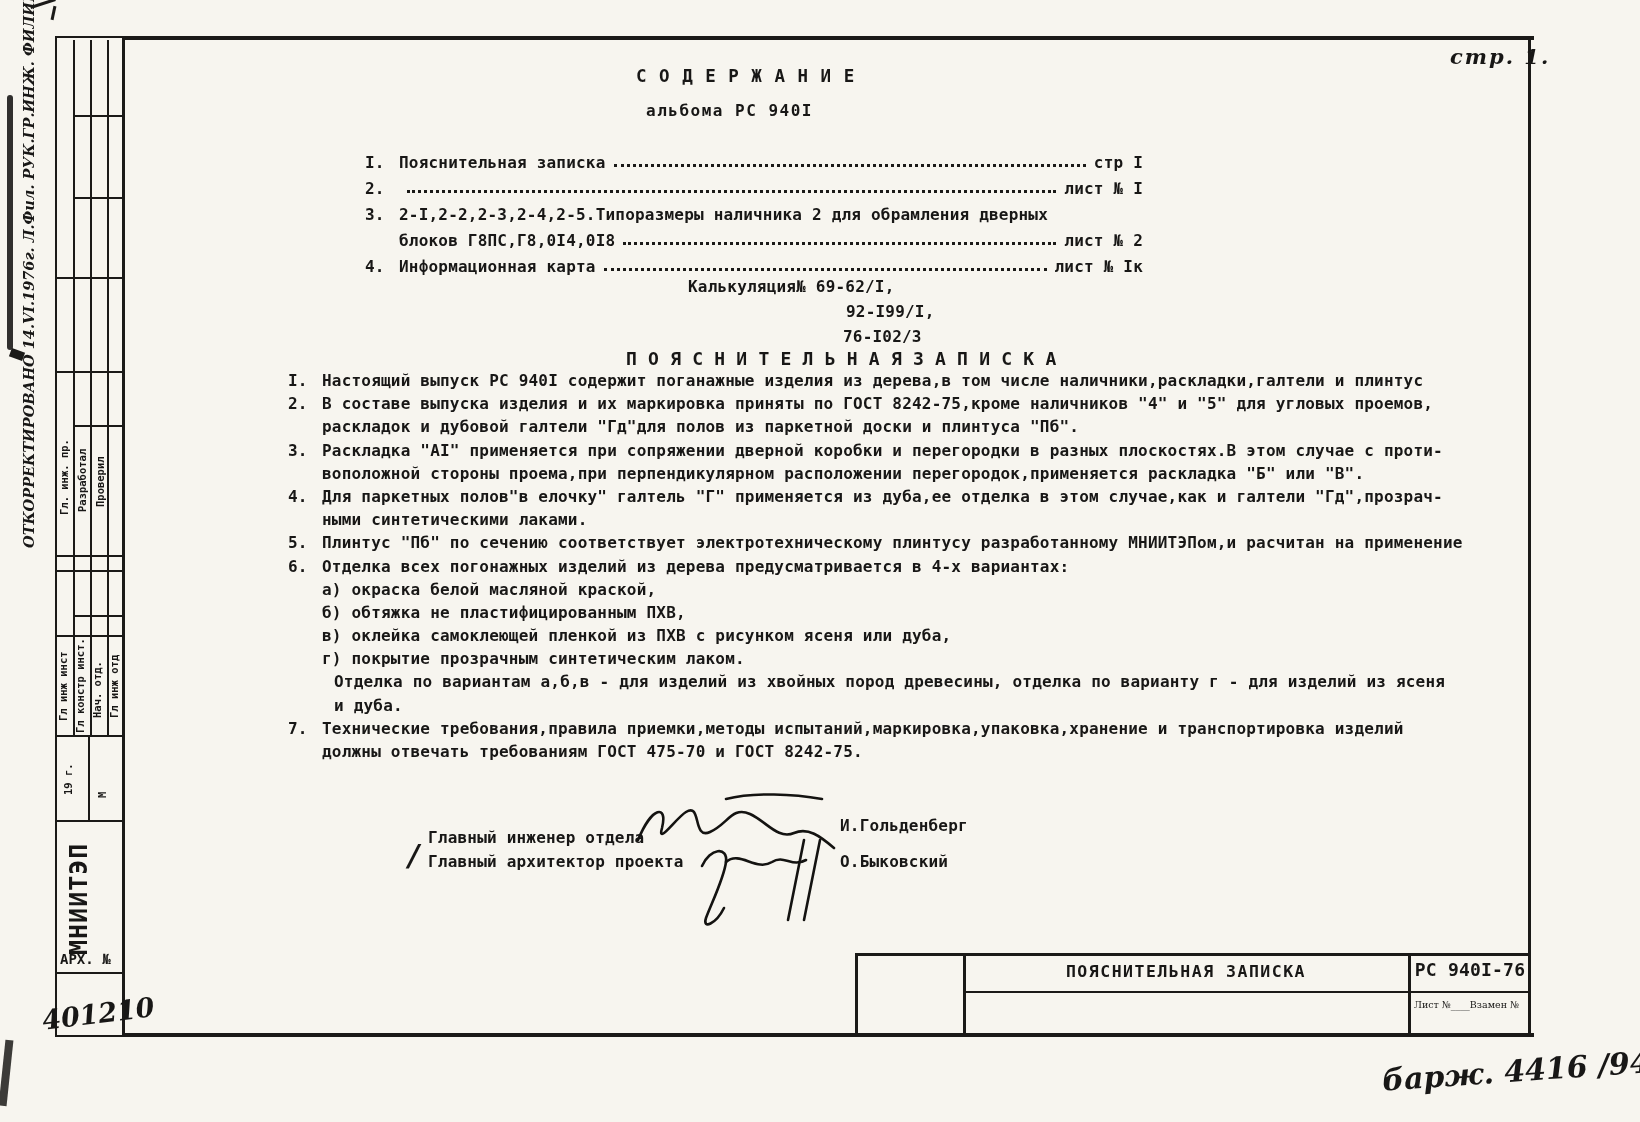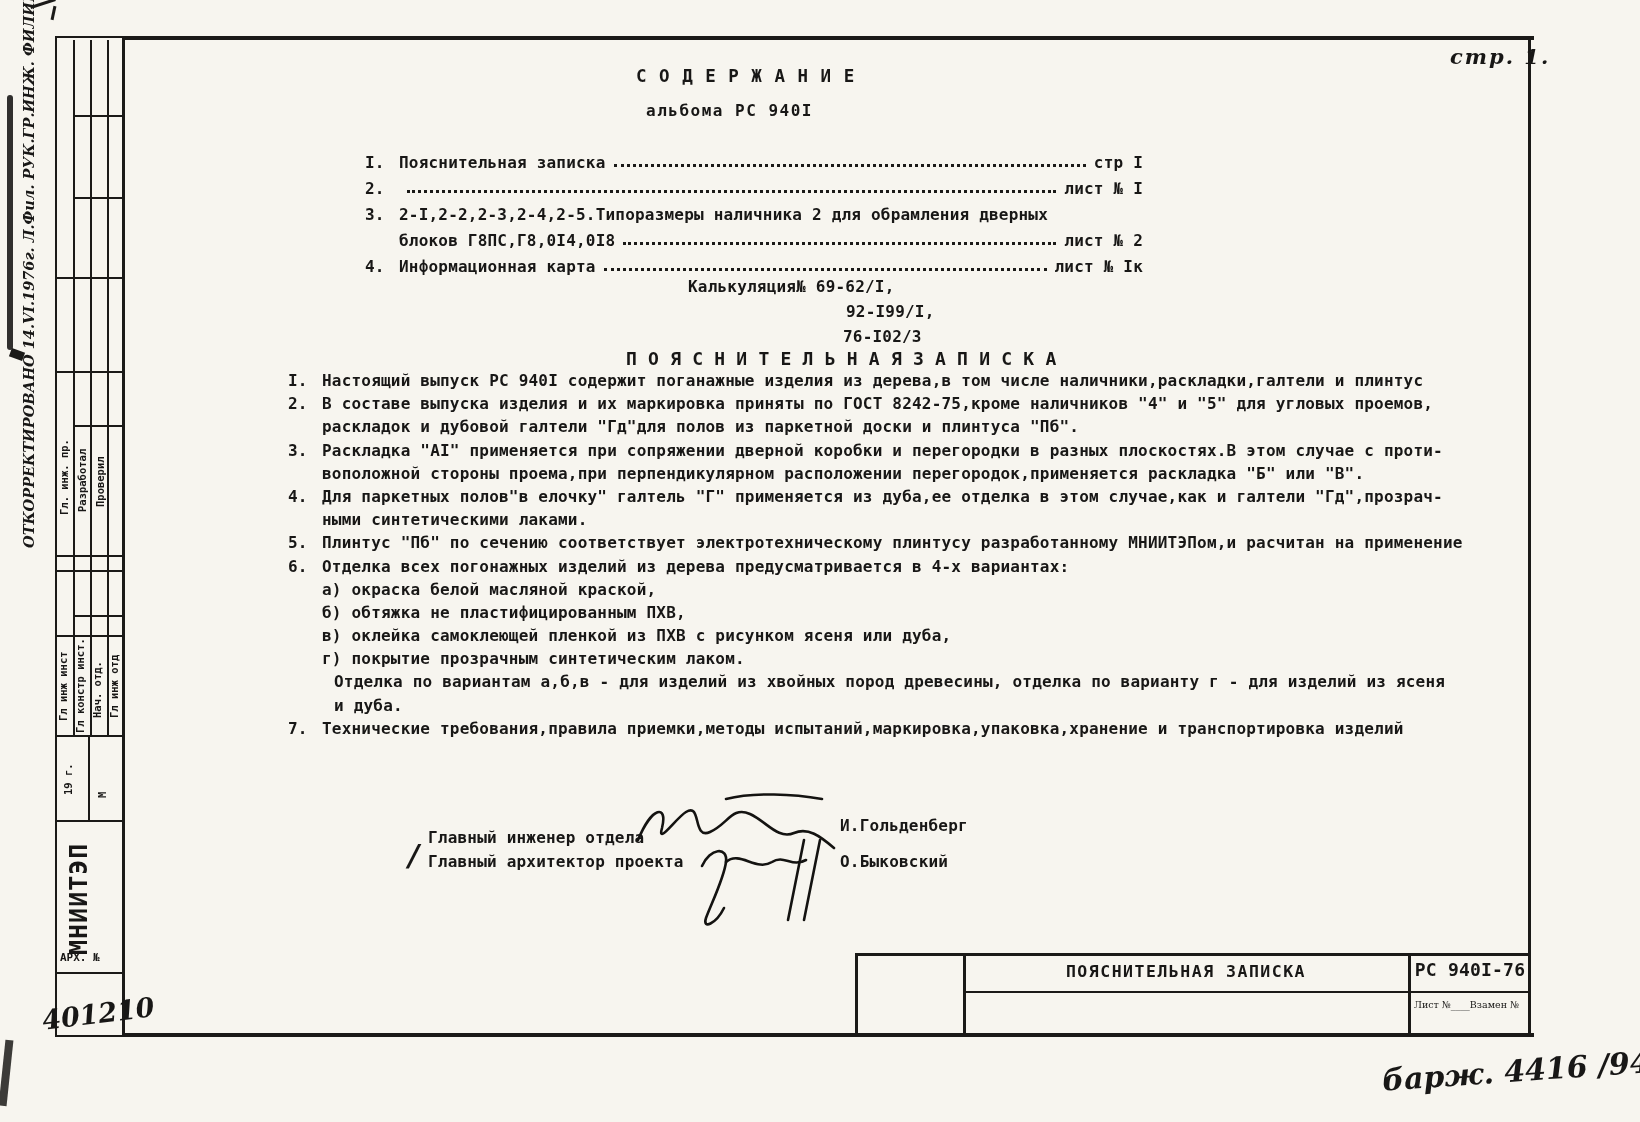--- a/index.html
+++ b/index.html
@@ -65,21 +65,21 @@
 <div class="abs vtext small" style="left:57px;top:640px;height:92px;width:15px;">Гл инж инст</div>
 <div class="abs vtext small" style="left:74px;top:638px;height:96px;width:15px;">Гл констр инст.</div>
 <div class="abs vtext small" style="left:91px;top:648px;height:84px;width:15px;">Нач. отд.</div>
 <div class="abs vtext small" style="left:108px;top:640px;height:92px;width:15px;">Гл инж отд</div>
 
 <div class="abs vtext small" style="left:62px;top:740px;height:78px;width:15px;">19      г.</div>
 <div class="abs vtext small" style="left:96px;top:780px;height:30px;width:15px;">М</div>
 
 <div class="abs vtext" style="left:64px;top:826px;height:146px;width:42px;font-size:25px;font-weight:700;letter-spacing:1px;">МНИИТЭП</div>
 
-<div class="abs small" style="left:60px;top:951px;font-size:11px;">АРХ. №</div>
+<div class="abs small" style="left:60px;top:951px;font-size:14px;">АРХ. №</div>
 <div class="abs hand" style="left:42px;top:998px;font-size:27px;transform:rotate(-7deg);">401210</div>
 
 <div class="abs vtext hand" style="left:20px;top:38px;height:510px;width:22px;font-size:14.5px;white-space:nowrap;">ОТКОРРЕКТИРОВАНО 14.VI.1976г. Л.Фил.  РУК.ГР.ИНЖ. ФИЛИН</div>
 
 <div class="ln" style="left:7px;top:95px;width:6px;height:255px;border-radius:3px;opacity:.9;"></div>
 <div class="ln" style="left:10px;top:350px;width:14px;height:9px;transform:rotate(20deg);"></div>
 <div class="ln" style="left:2px;top:1040px;width:8px;height:66px;transform:rotate(6deg);opacity:.85;"></div>
 <div class="ln" style="left:30px;top:2px;width:26px;height:3px;transform:rotate(-18deg);"></div>
 <div class="ln" style="left:52px;top:6px;width:3px;height:14px;transform:rotate(12deg);"></div>
 
@@ -134,20 +134,21 @@
   <div class="nl"><span class="num"></span><span>ными синтетическими лаками.</span></div>
   <div class="nl"><span class="num">5.</span><span>Плинтус "Пб" по сечению соответствует электротехническому плинтусу разработанному МНИИТЭПом,и расчитан на применение</span></div>
   <div class="nl"><span class="num">6.</span><span>Отделка всех погонажных изделий из дерева предусматривается в 4-х вариантах:</span></div>
   <div class="nl"><span class="num"></span><span>а) окраска белой масляной краской,</span></div>
   <div class="nl"><span class="num"></span><span>б) обтяжка не пластифицированным ПХВ,</span></div>
   <div class="nl"><span class="num"></span><span>в) оклейка самоклеющей пленкой из ПХВ с рисунком ясеня или дуба,</span></div>
   <div class="nl"><span class="num"></span><span>г) покрытие прозрачным синтетическим лаком.</span></div>
   <div class="nl i2"><span class="num"></span><span>Отделка по  вариантам а,б,в - для изделий из хвойных пород древесины, отделка по варианту г - для изделий из ясеня</span></div>
   <div class="nl i2"><span class="num"></span><span>и дуба.</span></div>
   <div class="nl"><span class="num">7.</span><span>Технические требования,правила приемки,методы испытаний,маркировка,упаковка,хранение и транспортировка изделий</span></div>
+  <div class="nl"><span class="num"></span><span>должны отвечать требованиям ГОСТ 475-70 и ГОСТ 8242-75.</span></div>
 </div>
 
 <div class="abs tw" style="left:428px;top:816px;margin-top:12px;">Главный инженер отдела</div>
 <svg class="sig" style="left:630px;top:788px;" width="215" height="70" viewBox="0 0 215 70">
   <path d="M8 52 C 22 18, 38 16, 32 40 C 27 58, 46 30, 56 24 C 72 14, 62 52, 80 44 C 98 36, 102 18, 120 26 C 136 33, 148 52, 164 45 C 178 39, 190 48, 204 60"></path>
   <path d="M96 11 C 124 4, 164 6, 192 11"></path>
 </svg>
 <div class="abs tw" style="left:840px;top:816px;">И.Гольденберг</div>
 
 <div class="abs hand" style="left:408px;top:838px;font-size:30px;">/</div>

